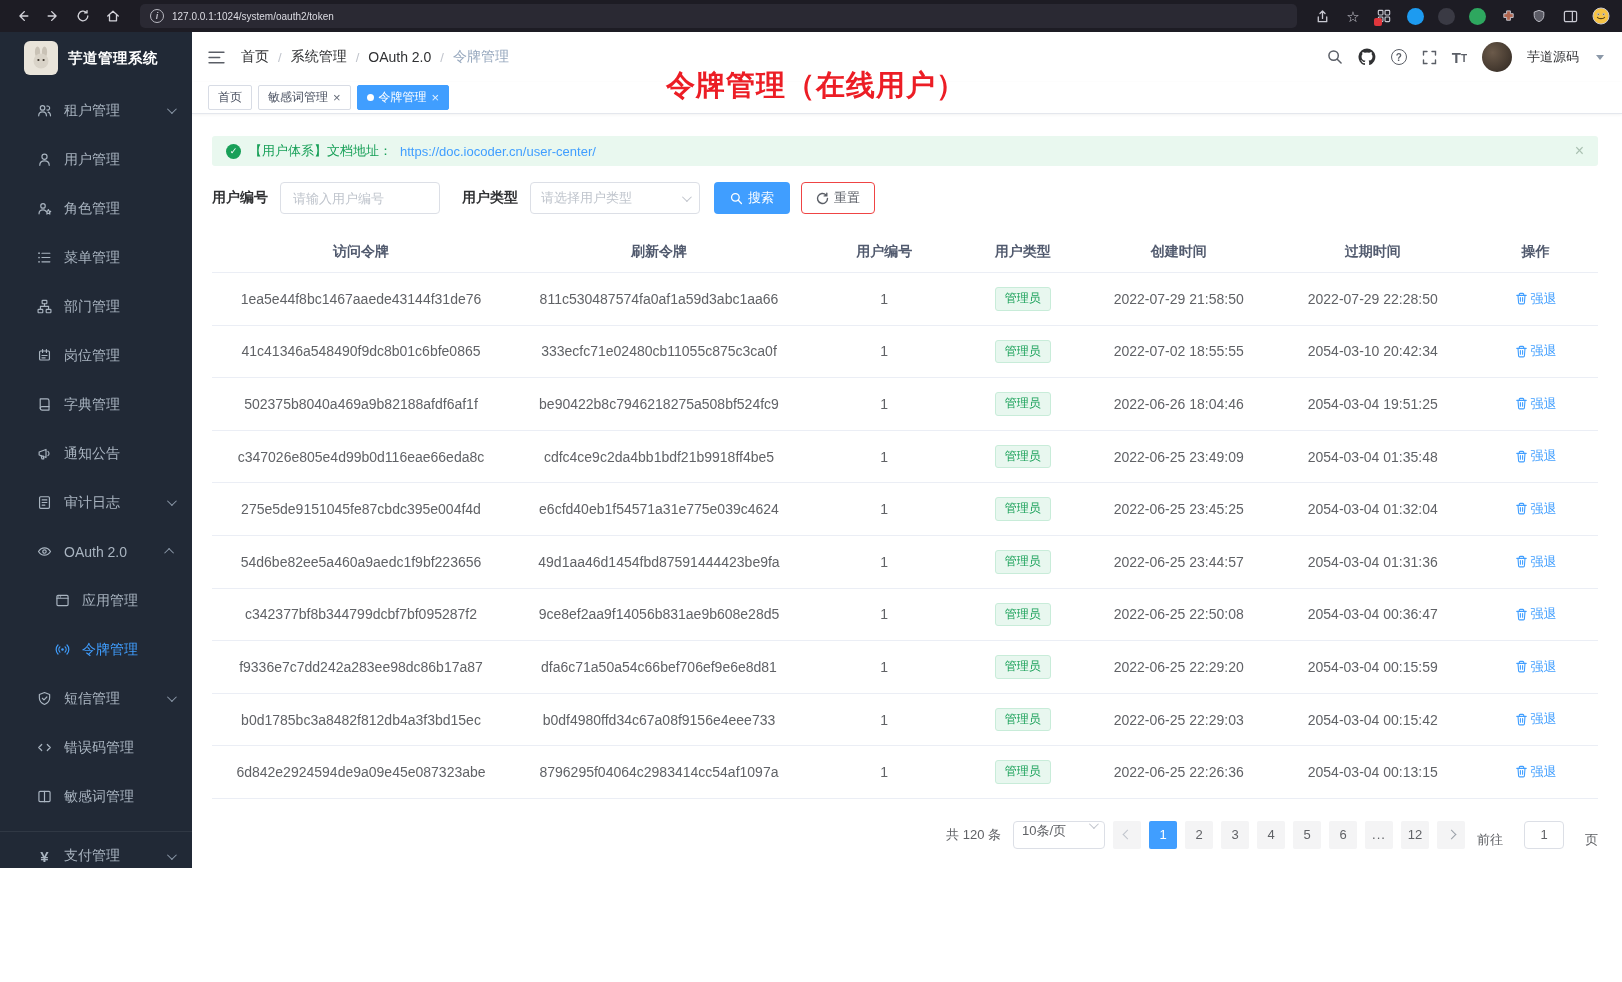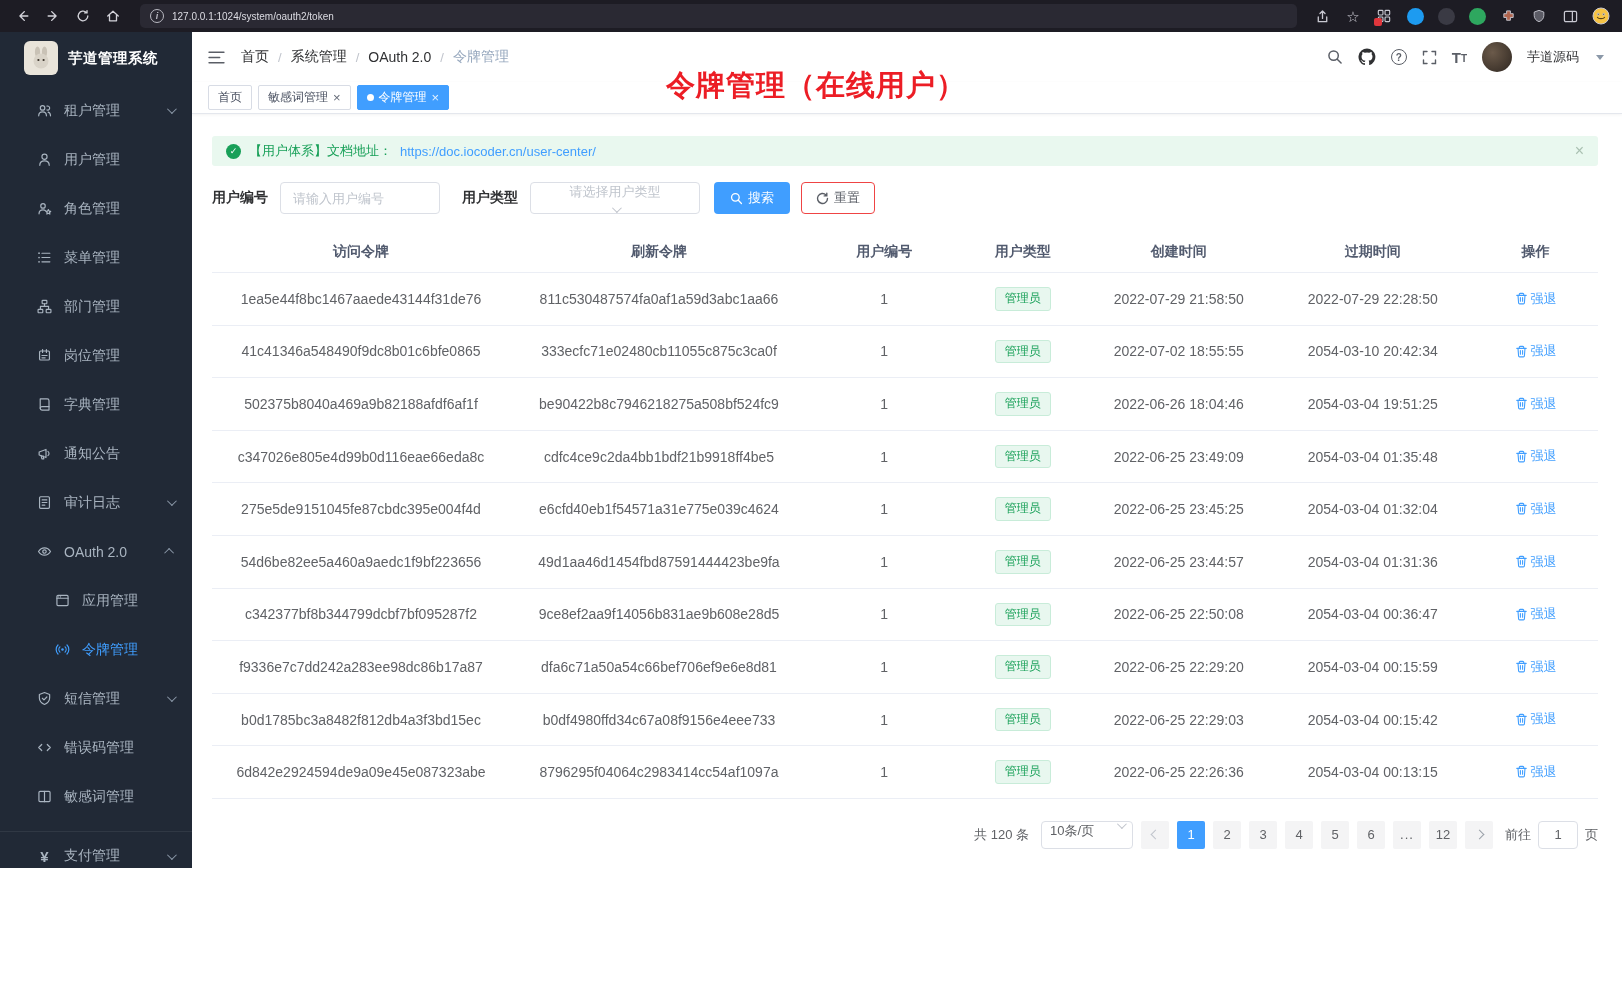--- a/index.html
+++ b/index.html
@@ -74,21 +74,21 @@
   .check { width:15px; height:15px; border-radius:50%; background:var(--success); color:#fff; font-size:9px; display:flex; align-items:center; justify-content:center; }
   .alert-text { color:var(--success); }
   .alert-link { color:var(--accent); cursor:pointer; text-decoration:none; }
   .alert-x { margin-left:auto; color:#a9c0b1; font-size:16px; cursor:pointer; }
 
   
   .filters { display:flex; align-items:center; margin-bottom:18px; }
   .f-label { font-size:14px; font-weight:700; color:#303133; margin-right:12px; }
   .f-input { width:160px; height:32px; border:1px solid #dcdfe6; border-radius:4px; padding:0 12px; font-size:13px; color:#606266; outline:none; margin-right:22px; font-family:inherit; }
   .f-input::placeholder { color:#bfc4cc; }
-  .f-select { width:170px; height:32px; border:1px solid #dcdfe6; border-radius:4px; display:flex; align-items:center; justify-content:space-between; padding:0 10px; font-size:13px; color:#bfc4cc; cursor:pointer; margin-right:14px;flex-direction:column; }
+  .f-select { width:170px; height:32px; border:1px solid #dcdfe6; border-radius:4px; display:flex; align-items:center; justify-content:space-between; padding:0 10px; font-size:13px; color:#bfc4cc; cursor:pointer; margin-right:14px; }
   .sel-caret { width:7px; height:7px; border-right:1.3px solid #c0c4cc; border-bottom:1.3px solid #c0c4cc; transform:rotate(45deg) translateY(-2px); }
   .btn { height:32px; border-radius:4px; display:flex; align-items:center; gap:5px; font-size:13px; cursor:pointer; border:none; font-family:inherit; }
   .btn-primary { background:var(--accent); color:#fff; padding:0 16px; }
   .btn-primary svg { stroke:#fff; fill:none; stroke-width:1.5; stroke-linecap:round; }
   .btn-plain { background:#fff; border:1px solid #ef4444; color:#5a5e66; padding:0 14px; margin-left:11px; }
   .btn-plain svg { stroke:#5a5e66; fill:none; stroke-width:1.4; stroke-linecap:round; }
 
   
   .data-table { width:100%; border-collapse:collapse; table-layout:fixed; }
   .data-table th { font-size:14px; font-weight:700; color:#515a6e; padding:11px 4px; border-bottom:1px solid #ebeef5; text-align:center; }
@@ -104,21 +104,21 @@
   
   .pagination { display:flex; align-items:center; justify-content:flex-end; gap:8px; margin-top:22px; font-size:13px; color:#606266; padding-bottom:20px; }
   .pg-total { margin-right:4px; }
   .pg-size { width:92px; height:28px; border:1px solid #dcdfe6; border-radius:4px; display:flex; align-items:flex-start; justify-content:space-between; padding:0 8px; cursor:pointer; color:#606266; }
   .pg-btn { min-width:28px; height:28px; background:#f4f4f5; border:none; border-radius:2px; color:#606266; font-size:13px; display:flex; align-items:center; justify-content:center; cursor:pointer; font-family:inherit; padding:0 6px; }
   .pg-btn.active { background:var(--accent); color:#fff; }
   .pg-btn.ellipsis { letter-spacing:1px; }
   .pg-arrow { width:7px; height:7px; border-right:1.4px solid #9aa0a8; border-bottom:1.4px solid #9aa0a8; }
   .pg-arrow.left { transform:rotate(135deg); border-color:#c0c4cc; }
   .pg-arrow.right { transform:rotate(-45deg); }
-  .pg-goto { display:flex; align-items:center; gap:7px; margin-left:4px; }
+  .pg-goto { display:flex; align-items:flex-end; gap:21px; margin-left:4px; }
   .pg-input { width:40px; height:28px; border:1px solid #dcdfe6; border-radius:4px; text-align:center; font-size:13px; color:#606266; outline:none; font-family:inherit; }
 
   
   .annotation { position:absolute; left:666px; top:66px; font-size:29px; font-weight:700; color:var(--annotation); z-index:10; pointer-events:none; letter-spacing:1px; }
 </style>
 </head>
 <body>
 
 <div class="browser">
   <span class="b-btn">

